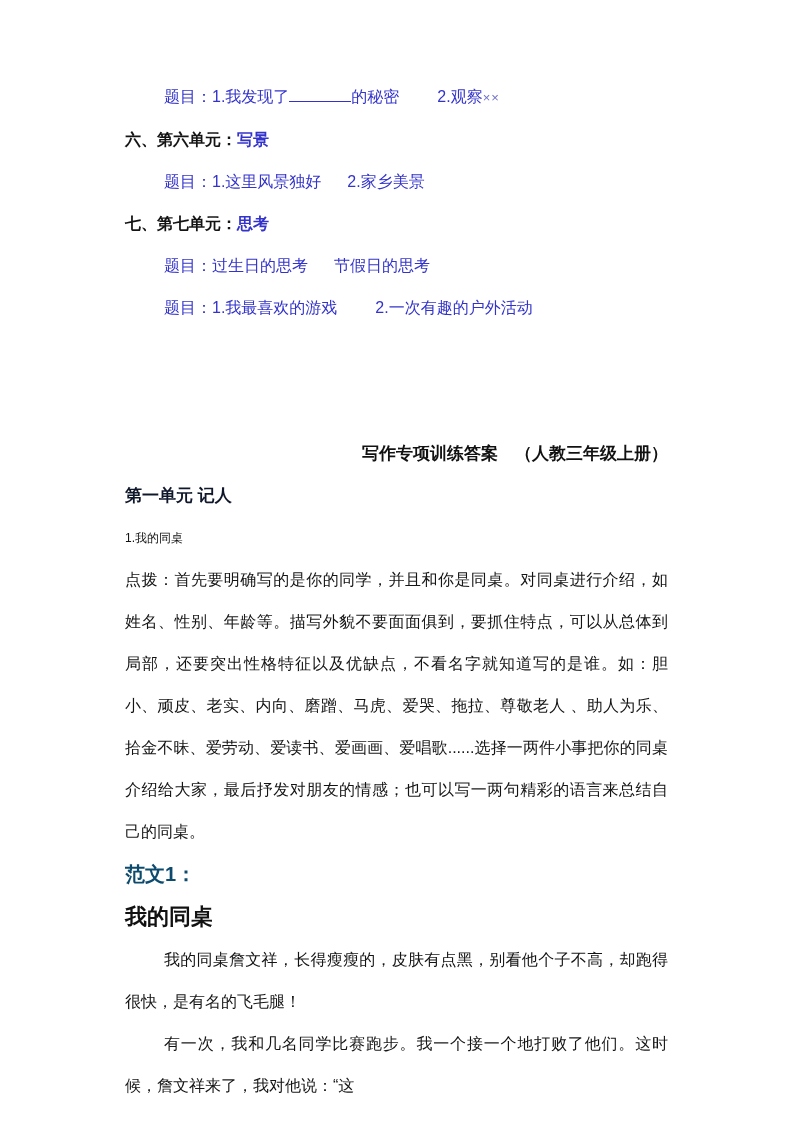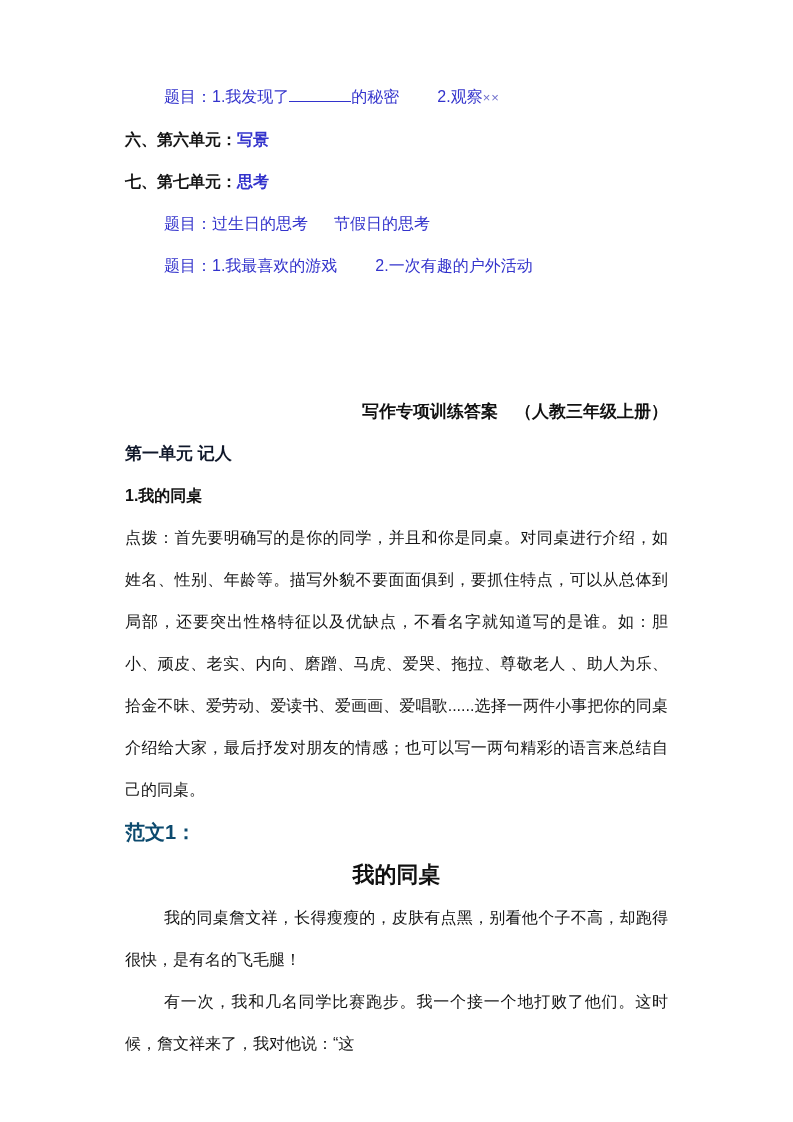--- a/index.html
+++ b/index.html
@@ -37,24 +37,23 @@
     font-size: 17px;
     font-weight: bold;
     color: #111111;
   }
   .unit-answer-heading { font-size: 17px; font-weight: bold; color: #0f172a; }
   .tips {
     text-align: justify;
     line-height: 42px;
     white-space: normal;
   }
-  .topic-heading { font-weight: bold; color: #111111; font-size: 16px; }
+  .topic-heading { font-weight: normal; color: #111111; font-size: 12px; }
   .sample-label { font-size: 20px; font-weight: bold; color: #0c4a6e; }
   .sample-title {
-    text-align: center;
     font-size: 22px;
     font-weight: bold;
     color: #111111;
     line-height: 44px;
   }
   .sample-para {
     text-indent: 39px;
     text-align: justify;
     line-height: 42px;
     white-space: normal;
@@ -64,20 +63,23 @@
 <body>
 
 <div class="page">
 
   <div class="row indent blue">
     <span>题目：1.我发现了</span><span class="blank-underline"></span><span>的秘密</span><span class="gap">2.观察</span><span class="xx">××</span>
   </div>
 
   <div class="row bold">
     <span>六、第六单元：</span><span class="blue">写景</span>
+  </div>
+  <div class="row indent blue">
+    <span>题目：</span><span>1.这里风景独好</span><span class="gap-sm">2.家乡美景</span>
   </div>
 
   <div class="row bold">
     <span>七、第七单元：</span><span class="blue">思考</span>
   </div>
   <div class="row indent blue">
     <span>题目：</span><span>过生日的思考</span><span class="gap-sm">节假日的思考</span>
   </div>
 
   <div class="row indent blue">

